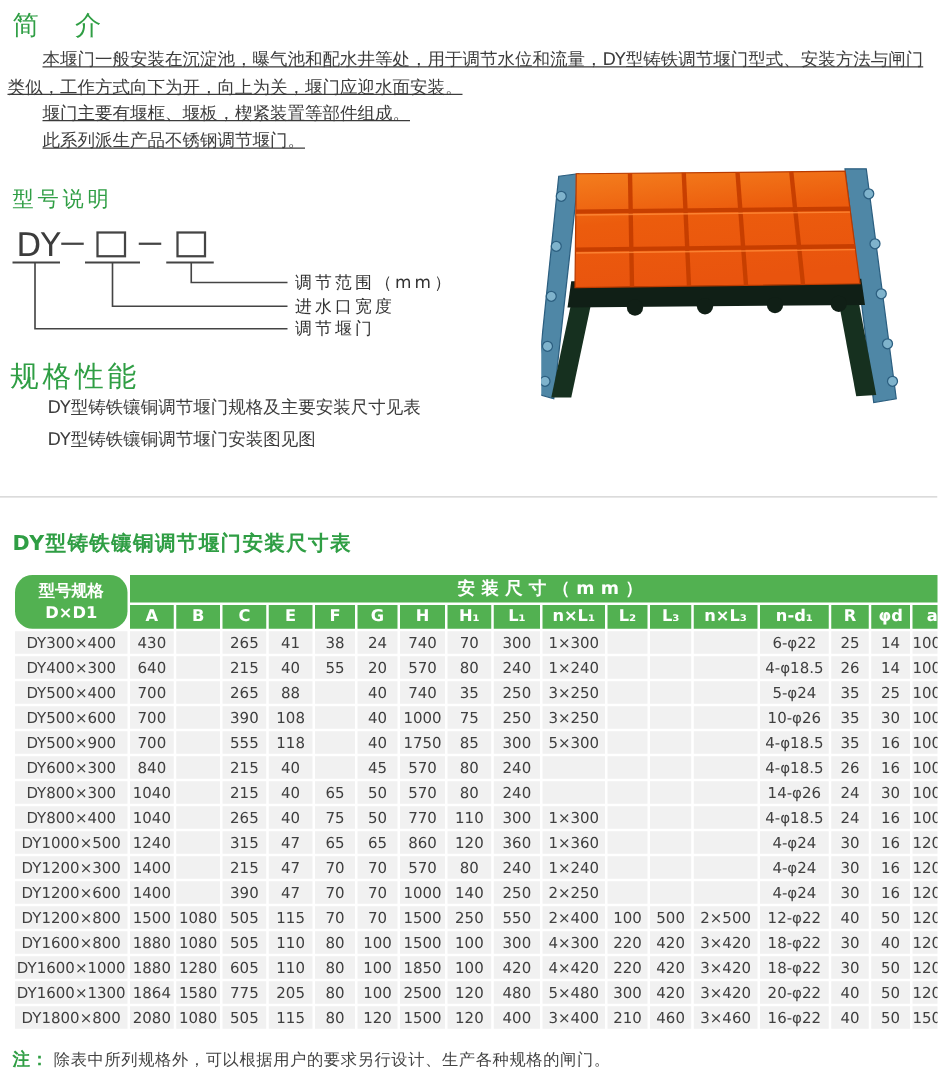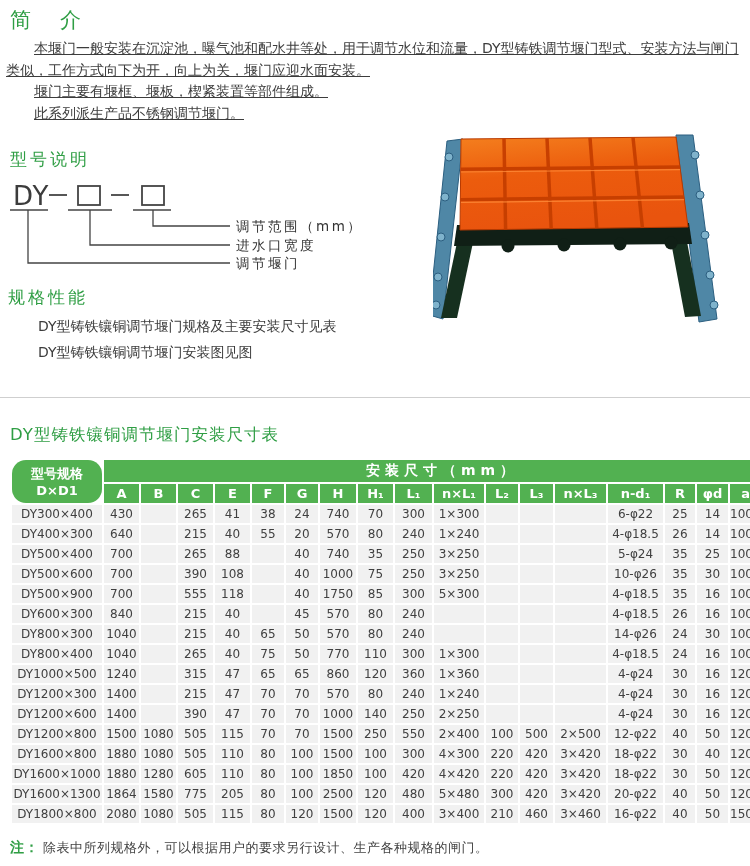--- a/index.html
+++ b/index.html
@@ -8,40 +8,40 @@
     width:750px; height:866px; position:relative; overflow:hidden;
     font-family:"DejaVu Sans","Liberation Sans",sans-serif;
     color:#3a3a3a;
   }
   .abs { position:absolute; }
 
   
   .sec-title { color:#2f9e44; font-weight:normal; }
   .intro-title { left:10px; top:6px; font-size:21px; letter-spacing:4px; }
   .model-title { left:10px; top:148px; font-size:17px; letter-spacing:3px; }
-  .specs-title { left:8px; top:286px; font-size:17px; letter-spacing:3px; }
+  .specs-title { left:8px; top:286px; font-size:23px; letter-spacing:3px; }
 
   
   .intro-text { left:6px; top:38px; width:744px; font-size:14px; line-height:21.5px; color:#3c3c3c;text-decoration:underline; }
   .intro-text p { text-indent:2em; }
 
   
   .model-diagram { left:8px; top:176px; }
   .model-diagram text.dy { font-size:26px; fill:#3c3c3c; letter-spacing:1px; }
   .model-diagram text.lbl { font-size:13.5px; fill:#333; letter-spacing:2.5px; }
   .model-diagram line, .model-diagram polyline { stroke:#444; fill:none; }
   .product-photo { left:433px; top:105px; }
 
   
   .specs-lines { left:8px; top:313px; font-size:14px; line-height:26px; color:#3c3c3c; }
   .specs-lines p { padding-left:30px; }
 
   .divider { left:0; top:397px; width:750px; height:1px; background:#cfcfcf; }
 
-  .table-title { left:10px; top:424px; font-size:16.5px; color:#2f9e44; font-weight:normal; letter-spacing:1px; }
+  .table-title { left:10px; top:424px; font-size:16.5px; color:#2f9e44; font-weight:bold; letter-spacing:1px; }
 
   
   table.dims { position:absolute; left:10px; top:458px; width:735px;
     border-collapse:separate; border-spacing:2px; table-layout:fixed; }
   table.dims th { background:#52b151; color:#fff; font-weight:bold; text-align:center; vertical-align:middle; }
   table.dims .group-th { font-size:14px; letter-spacing:5px; height:22px; }
   table.dims .col-th { font-size:13px; height:19px; font-family:"DejaVu Sans","Liberation Sans",sans-serif; }
   table.dims .model-th { font-size:13px; line-height:17px;border-radius:14px; }
   table.dims td { background:#f1f1f1; color:#404040; font-size:12px; text-align:center;
     height:18px; white-space:nowrap; overflow:hidden; }

